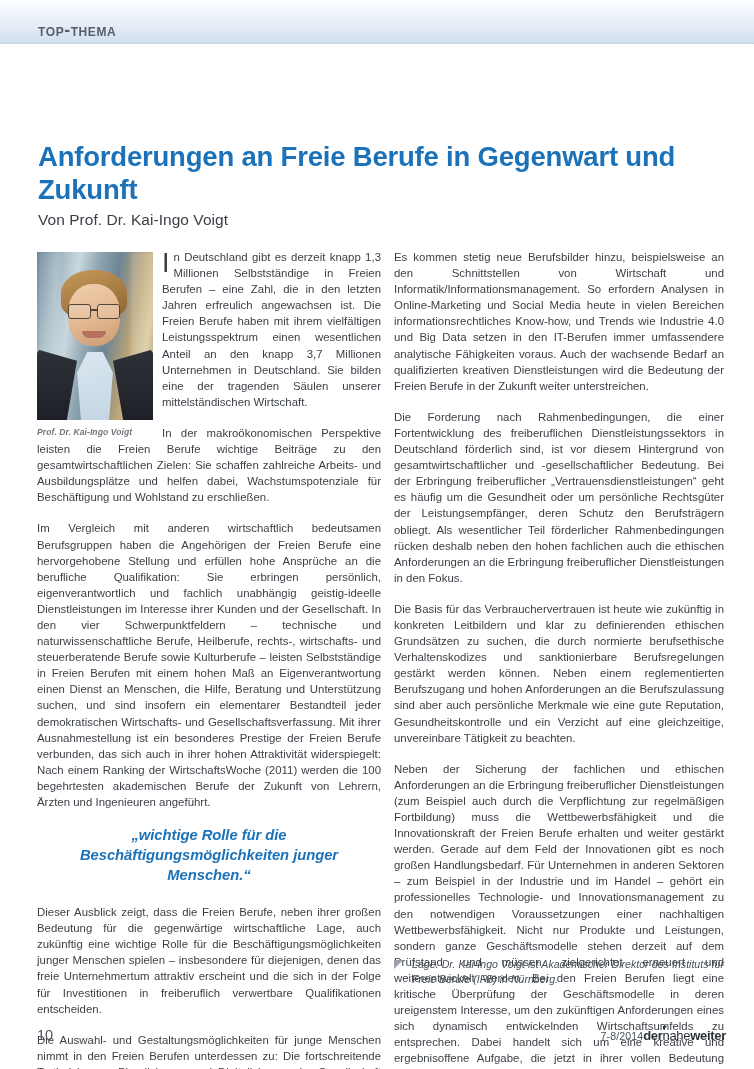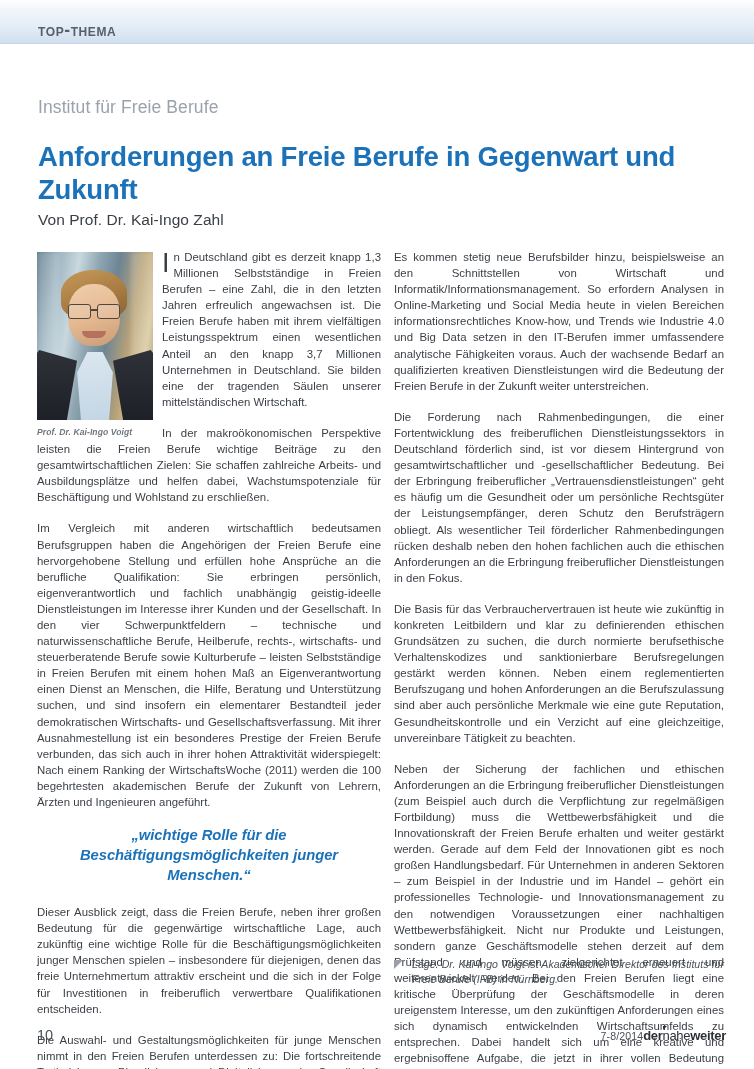--- a/index.html
+++ b/index.html
@@ -281,23 +281,22 @@
 </style>
 </head>
 <body>
 
 <div class="page">
 
   <div class="header-band">
     <div class="kicker">Top-Thema</div>
   </div>
 
-  <div class="overline">Institut für Freie Berufe</div>
   <h1 class="headline">Anforderungen an Freie Berufe in Gegenwart und Zukunft</h1>
-  <div class="byline">Von Prof. Dr. Kai-Ingo Zahl</div>
+  <div class="byline">Von Prof. Dr. Kai-Ingo Voigt</div>
 
   <div class="photo-wrap">
     <div class="photo">
       <div class="bg"></div>
       <div class="blurbar" style="left:0"></div>
       <div class="blurbar" style="right:0"></div>
       <div class="jacket-l"></div>
       <div class="jacket-r"></div>
       <div class="shirt"></div>
       <div class="hair"></div>

